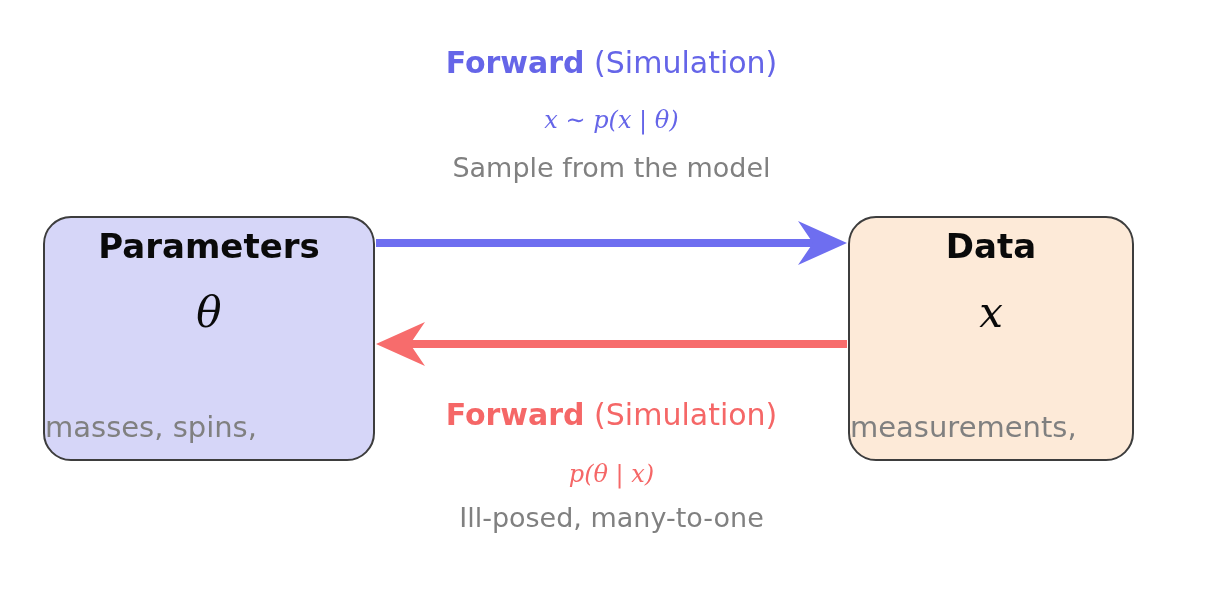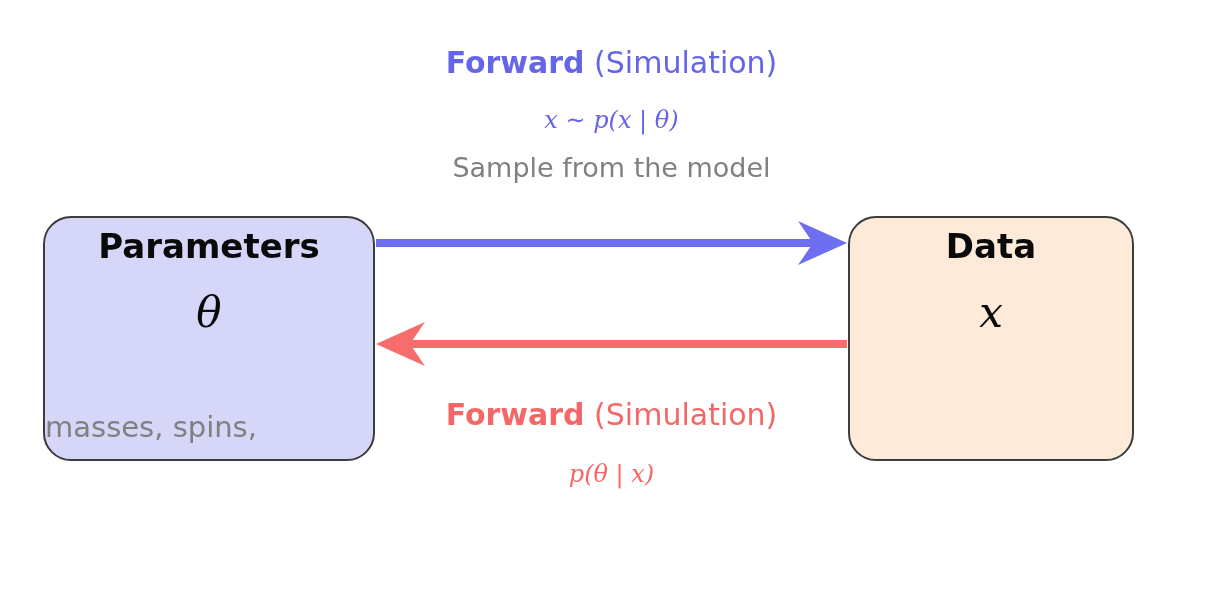--- a/index.html
+++ b/index.html
@@ -130,27 +130,29 @@
     <div class="box-symbol">θ</div>
     <div class="box-desc">
       <div>masses, spins,</div>
     </div>
   </div>
 
   <div class="box box-data">
     <div class="box-title">Data</div>
     <div class="box-symbol">x</div>
     <div class="box-desc">
+      <div>measurements,</div>
     </div>
   </div>
 
   <div class="label-block block-forward-label label-line forward-color">
     <span class="bold-part">Forward</span><span> (Simulation)</span>
   </div>
   <div class="label-block block-forward-formula formula forward-color">x ∼ p(x | θ)</div>
   <div class="label-block block-forward-caption caption">Sample from the model</div>
 
   <div class="label-block block-inverse-label label-line inverse-color">
     <span class="bold-part">Forward</span><span> (Simulation)</span>
   </div>
   <div class="label-block block-inverse-formula formula inverse-color">p(θ | x)</div>
+  <div class="label-block block-inverse-caption caption">Ill-posed, many-to-one</div>
 
 </div>
 
 </body></html>

